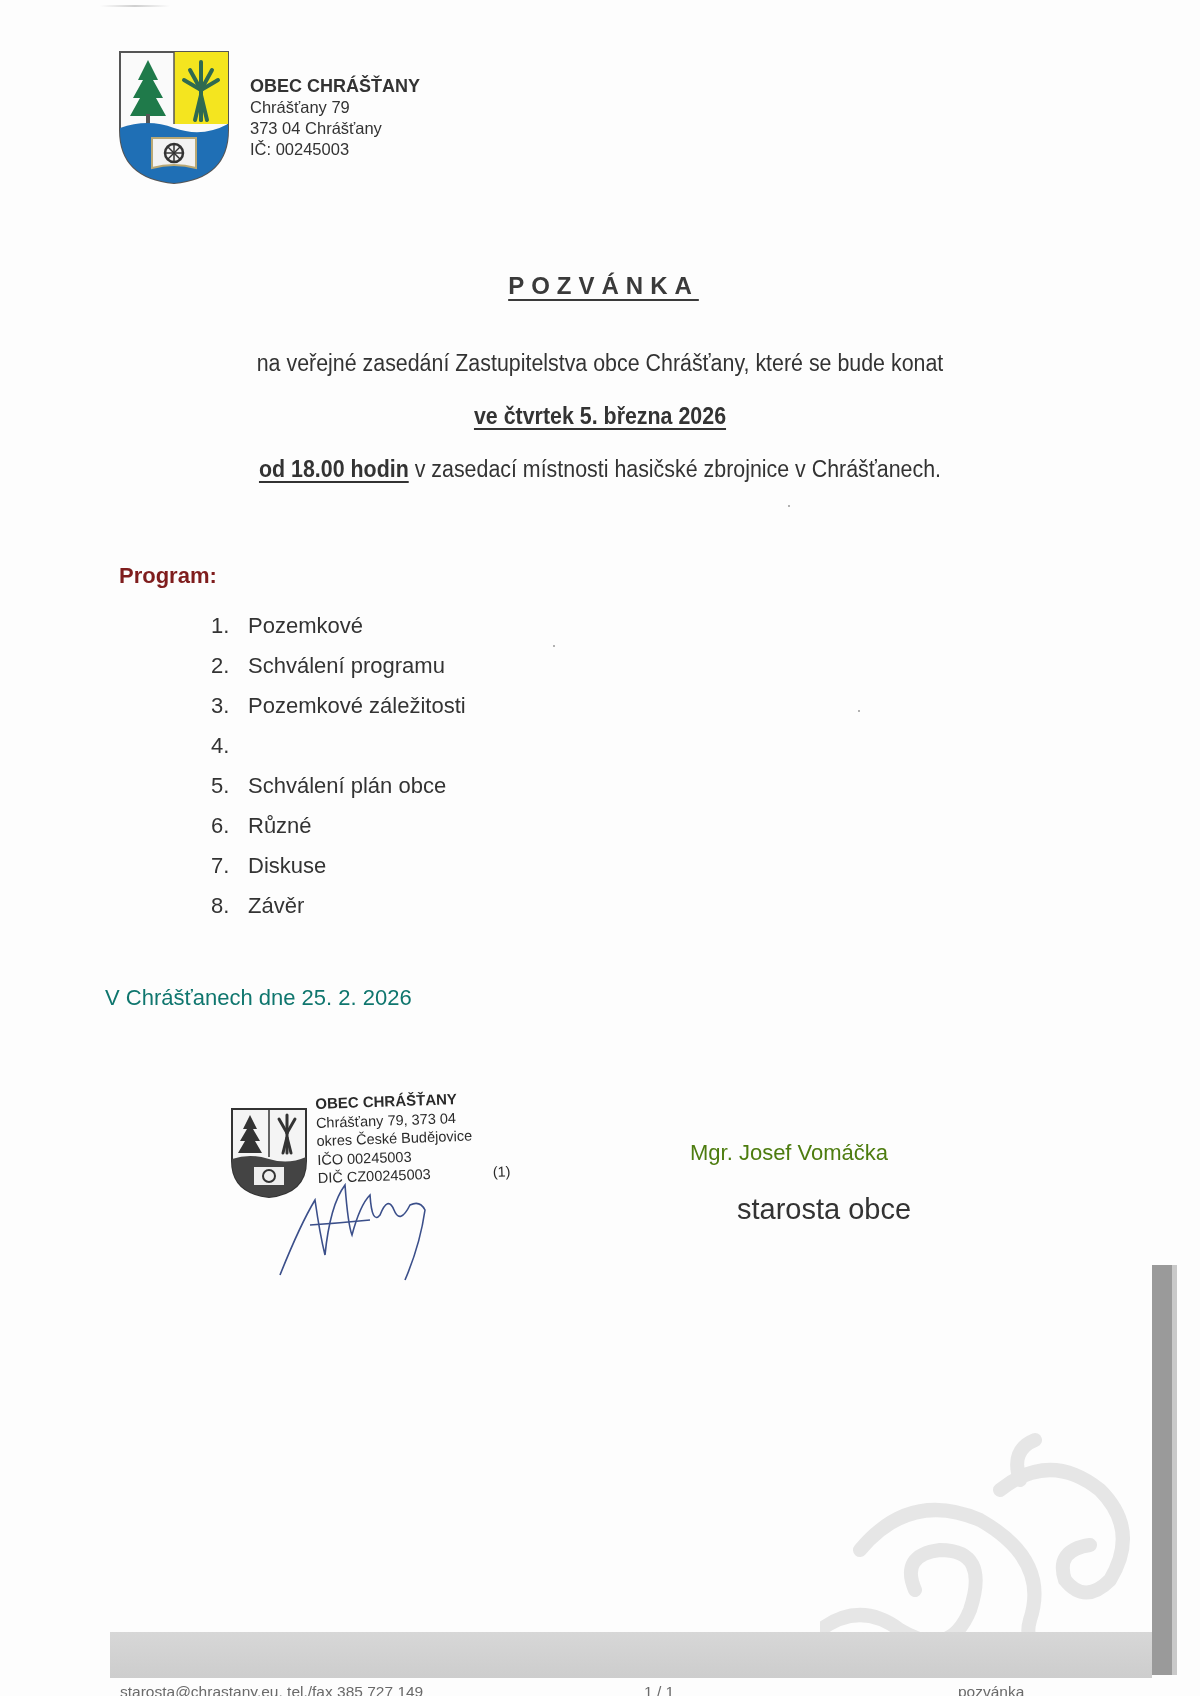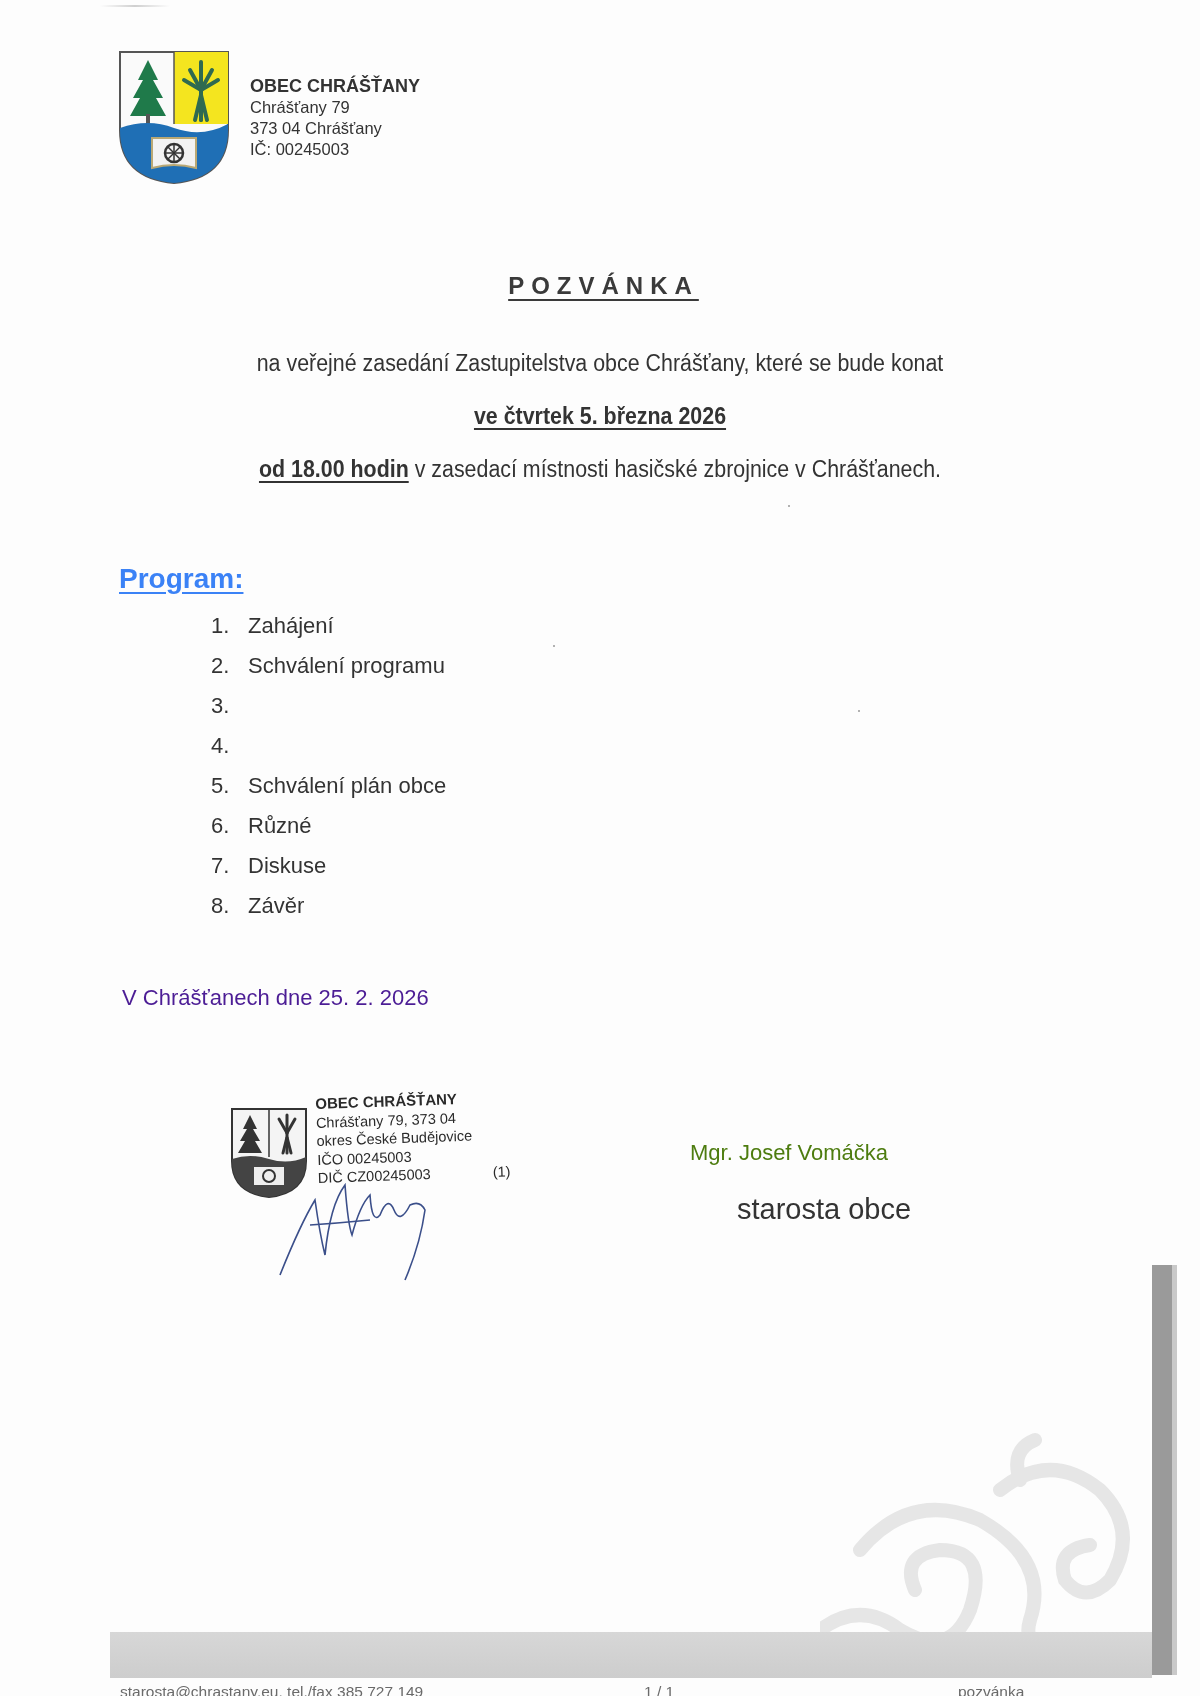--- a/index.html
+++ b/index.html
@@ -20,26 +20,26 @@
   
   .title { position: absolute; left: 0; width: 1200px; top: 272px; text-align: center; }
   .title span { font-weight: bold; font-size: 24px; letter-spacing: 7px; text-decoration: underline; text-underline-offset: 5px; color: #3a3a3a; padding-left: 7px; }
   .line { position: absolute; left: 0; width: 1200px; text-align: center; font-size: 23px; color: #333; font-family: "Liberation Sans Narrow", "Liberation Sans", sans-serif; }
   .line1 { top: 350px; transform: scaleX(0.93); }
   .line2 { top: 403px; font-weight: bold; transform: scaleX(0.93); }
   .line2 span, .line3 .u { text-decoration: underline; text-underline-offset: 4px; text-decoration-thickness: 2px; }
   .line3 { top: 456px; transform: scaleX(0.93); }
   .line3 .u { font-weight: bold; }
 
-  .program-label { position: absolute; left: 119px; top: 563px; font-size: 28px; font-weight: bold; text-decoration: underline; text-underline-offset: 4px; color: #3b82f6; }
+  .program-label { position: absolute; left: 119px; top: 563px; font-size: 22px; font-weight: bold; text-underline-offset: 4px; color: #7f1d1d; }
   .program-list { position: absolute; left: 211px; top: 612px; margin: 0; padding: 0; list-style: none; }
   .program-list li { font-size: 22px; height: 40px; line-height: 28px; color: #333; display: flex; }
   .program-list .num { width: 37px; }
 
-  .place-date { position: absolute; left: 122px; top: 985px; font-size: 22px; color: #4c1d95; text-align: right; }
+  .place-date { position: absolute; left: 105px; top: 985px; font-size: 22px; color: #0f766e; text-align: right; }
 
   
   .stamp { position: absolute; left: 230px; top: 1095px; width: 280px; height: 180px; }
   .stamp-crest { position: absolute; left: 0; top: 10px; width: 78px; height: 94px; }
   .stamp-text { position: absolute; left: 85px; top: 0; font-size: 14.5px; line-height: 18.5px; color: #2a2a2a; transform: rotate(-2deg); transform-origin: left top; }
   .stamp-text .s-org { font-weight: bold; font-size: 15px; }
   .stamp-text .s-seq { position: absolute; left: 175px; top: 74px; }
   .signature { position: absolute; left: 40px; top: 70px; width: 180px; height: 120px; }
 
   .signer { position: absolute; left: 690px; top: 1140px; font-size: 22px; color: #4d7c0f; }
@@ -100,28 +100,29 @@
 
 <div class="title"><span>POZVÁNKA</span></div>
 <div class="line line1">na veřejné zasedání Zastupitelstva obce Chrášťany, které se bude konat</div>
 <div class="line line2"><span>ve čtvrtek 5. března 2026</span></div>
 <div class="line line3"><span class="u">od 18.00 hodin</span><span> v zasedací místnosti hasičské zbrojnice v Chrášťanech.</span></div>
 
 <div class="program-label">Program:</div>
 <ol class="program-list">
   <li>
       <span class="num">1.</span>
-      <span>Zahájení</span>
+      <span>Pozemkové</span>
     </li>
   <li>
       <span class="num">2.</span>
       <span>Schválení programu</span>
     </li>
   <li>
       <span class="num">3.</span>
+      <span>Pozemkové záležitosti</span>
     </li>
   <li>
       <span class="num">4.</span>
     </li>
   <li>
       <span class="num">5.</span>
       <span>Schválení plán obce</span>
     </li>
   <li>
       <span class="num">6.</span>

